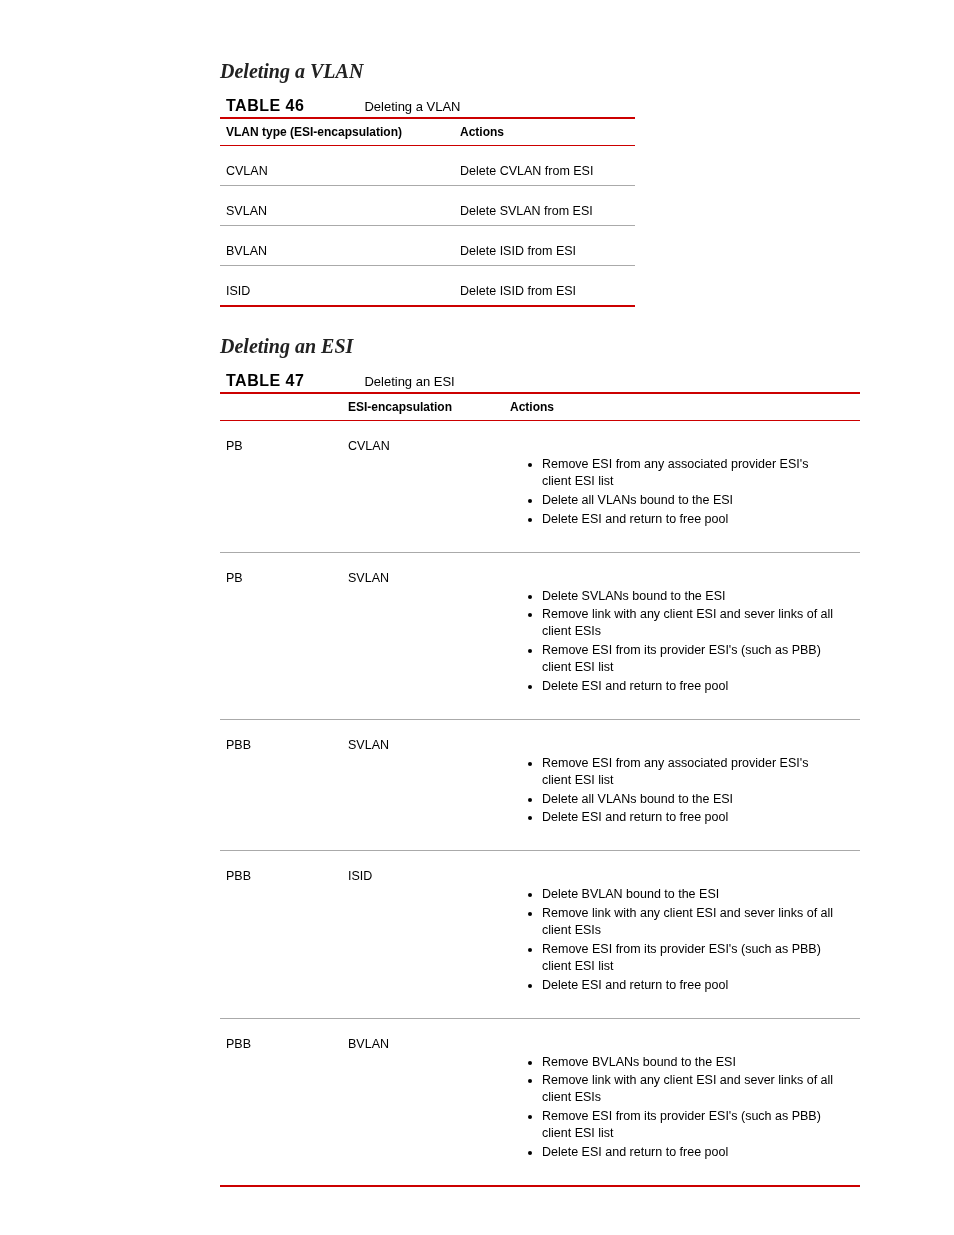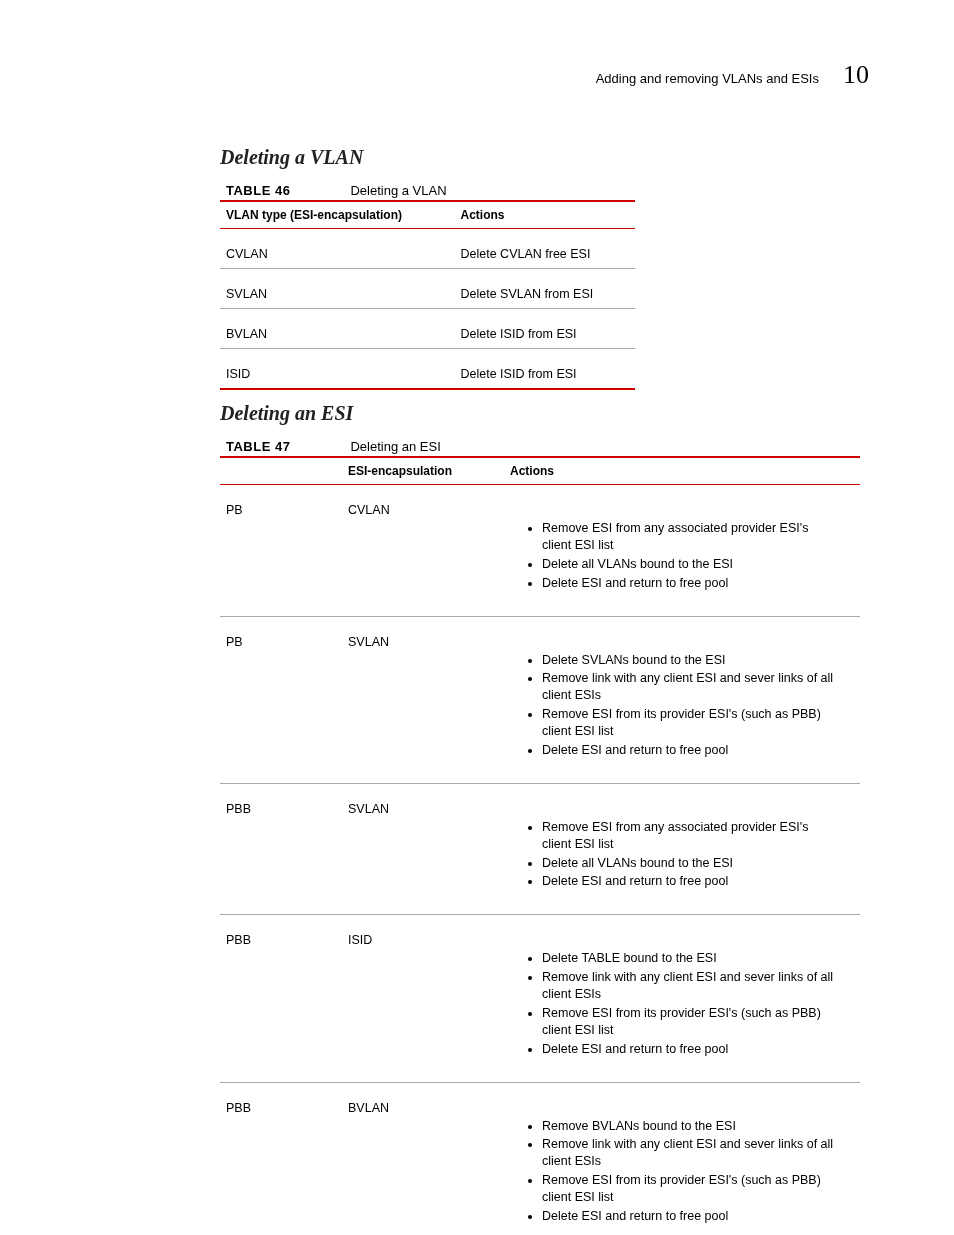--- a/index.html
+++ b/index.html
@@ -40,27 +40,27 @@
     gap: 60px;
     font-size: 13px;
     margin-bottom: 2px;
     padding-left: 6px;
   }
   .table-caption .tbl-label {
     font-family: Arial, Helvetica, sans-serif;
     font-weight: bold;
     font-variant: small-caps;
     letter-spacing: 0.5px;
-    font-size: 13px;
+    font-size: 16px;
   }
   table {
     border-collapse: collapse;
     font-size: 12.5px;
   }
-  table.t46 { width: 415px; margin-bottom: 12px; }
+  table.t46 { width: 415px; margin-bottom: 28px; }
   table.t47 { width: 640px; margin-bottom: 28px; }
   thead th {
     text-align: left;
     font-weight: bold;
     font-size: 12px;
     padding: 6px 6px 6px 6px;
     border-top: 2px solid #c00;
     border-bottom: 1px solid #c00;
   }
   tbody td {
@@ -80,43 +80,39 @@
     line-height: 1.35;
   }
   .col-narrow { width: 110px; }
   .col-enc { width: 150px; }
 </style>
 </head>
 <body>
 
 <div class="page">
 
-  <div class="header">
-    <span>Adding and removing VLANs and ESIs</span>
-    <span class="chapter-num">10</span>
-  </div>
 
   <h2 class="section">Deleting a VLAN</h2>
 
   <div class="table-caption">
     <span class="tbl-label">TABLE 46</span>
     <span>Deleting a VLAN</span>
   </div>
 
   <table class="t46">
     <thead>
       <tr>
         <th>VLAN type (ESI-encapsulation)</th>
         <th>Actions</th>
       </tr>
     </thead>
     <tbody id="t46-body">
         <tr>
           <td>CVLAN</td>
-          <td>Delete CVLAN free ESI</td>
+          <td>Delete CVLAN from ESI</td>
         </tr>
         <tr>
           <td>SVLAN</td>
           <td>Delete SVLAN from ESI</td>
         </tr>
         <tr>
           <td>BVLAN</td>
           <td>Delete ISID from ESI</td>
         </tr>
         <tr>
@@ -174,21 +170,21 @@
               <li>Delete all VLANs bound to the ESI</li>
               <li>Delete ESI and return to free pool</li>
             </ul>
           </td>
         </tr>
         <tr>
           <td class="col-narrow">PBB</td>
           <td class="col-enc">ISID</td>
           <td>
             <ul class="actions">
-              <li>Delete TABLE bound to the ESI</li>
+              <li>Delete BVLAN bound to the ESI</li>
               <li>Remove link with any client ESI and sever links of all client ESIs</li>
               <li>Remove ESI from its provider ESI's (such as PBB) client ESI list</li>
               <li>Delete ESI and return to free pool</li>
             </ul>
           </td>
         </tr>
         <tr>
           <td class="col-narrow">PBB</td>
           <td class="col-enc">BVLAN</td>
           <td>

